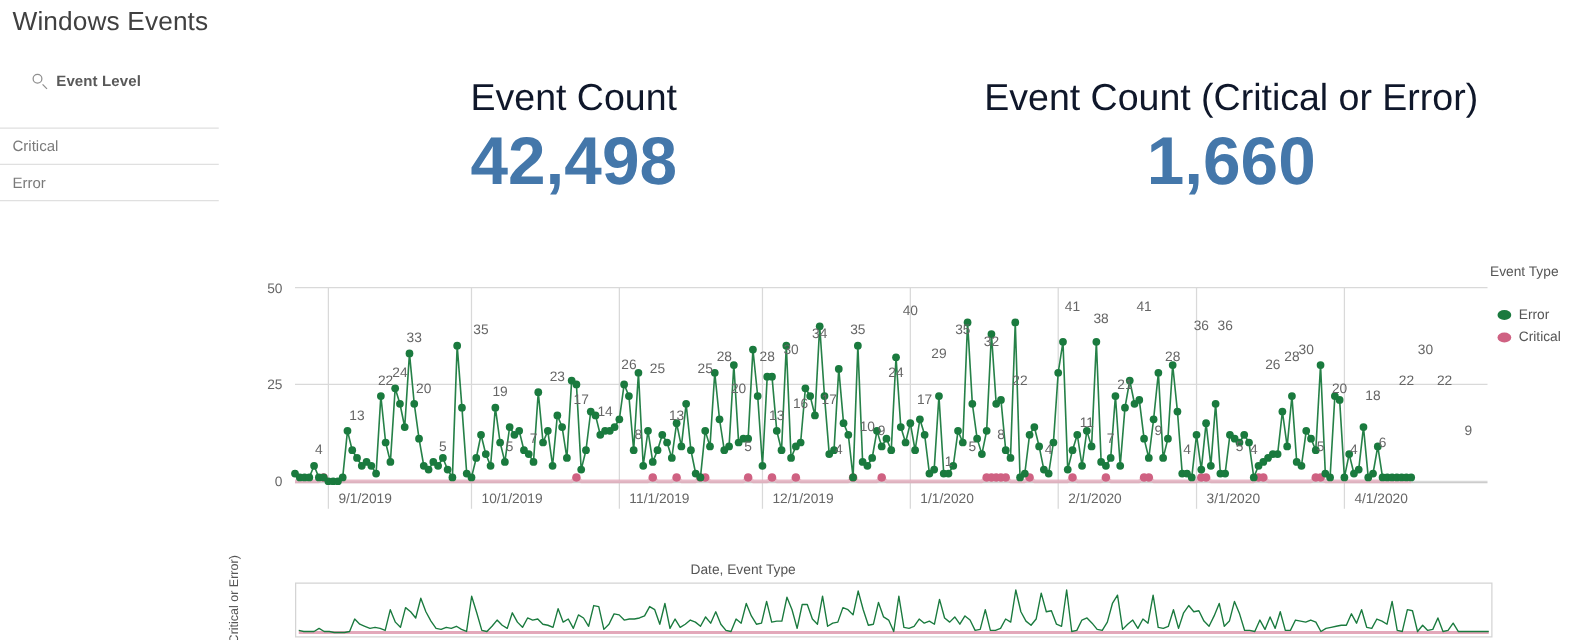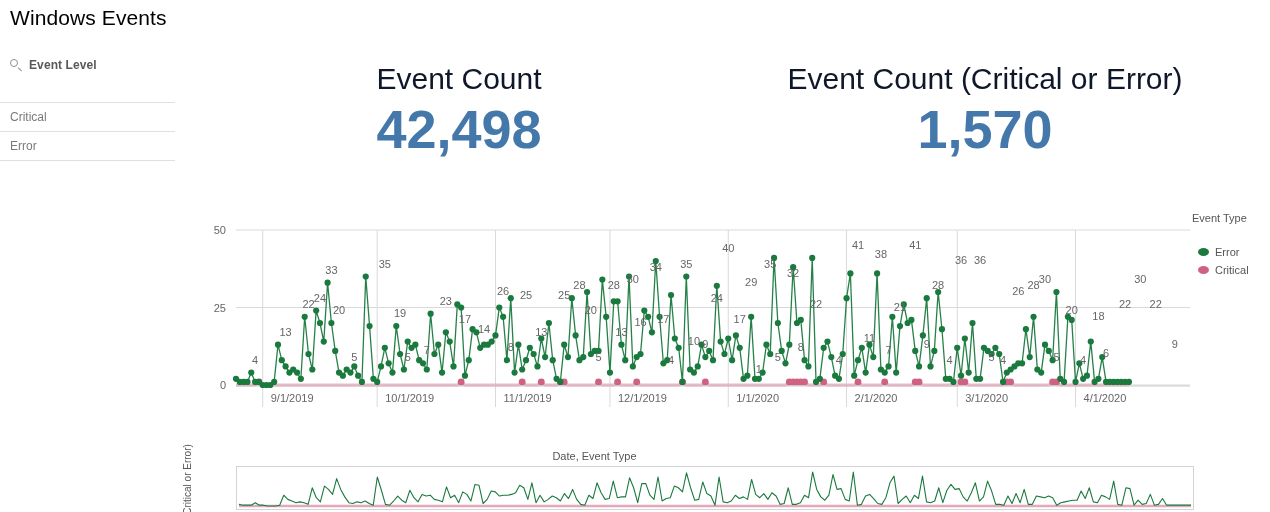--- a/index.html
+++ b/index.html
@@ -19,38 +19,38 @@
     height: 512px;
     background: #ffffff;
   }
 
   
   .app-title {
     position: absolute;
     left: 10px;
     top: 6px;
     font-size: 21px;
-    color: #000000;
+    color: #404040;
     font-weight: 400;
     letter-spacing: 0.1px;
     white-space: nowrap;
   }
 
   .filter-panel {
     position: absolute;
     left: 0;
     top: 52px;
     width: 175px;
   }
 
   .filter-header {
     display: flex;
     align-items: center;
     gap: 6px;
-    padding: 3px 0 3px 10px;
+    padding: 3px 0 3px 26px;
     height: 20px;
   }
 
   .search-icon {
     width: 13px;
     height: 13px;
     flex: 0 0 13px;
     position: relative;
     display: inline-block;
   }
@@ -231,21 +231,21 @@
       </div>
   </div>
 
   <div class="kpi" id="kpi-total">
     <div class="kpi-title">Event Count</div>
     <div class="kpi-value">42,498</div>
   </div>
 
   <div class="kpi" id="kpi-crit">
     <div class="kpi-title">Event Count (Critical or Error)</div>
-    <div class="kpi-value">1,570</div>
+    <div class="kpi-value">1,660</div>
   </div>
 
   <div id="chart-block">
     <div class="y-axis-title">
       <span>Event Count (Critical or Error)</span>
     </div>
     <svg id="chart-svg" width="1270" height="250">
         <line x1="236" y1="180" x2="1190" y2="180" stroke="#d9d9d9" stroke-width="1"></line>
         <line x1="236" y1="102.5" x2="1190" y2="102.5" stroke="#d9d9d9" stroke-width="1"></line>
         <line x1="236" y1="25" x2="1190" y2="25" stroke="#d9d9d9" stroke-width="1"></line>

